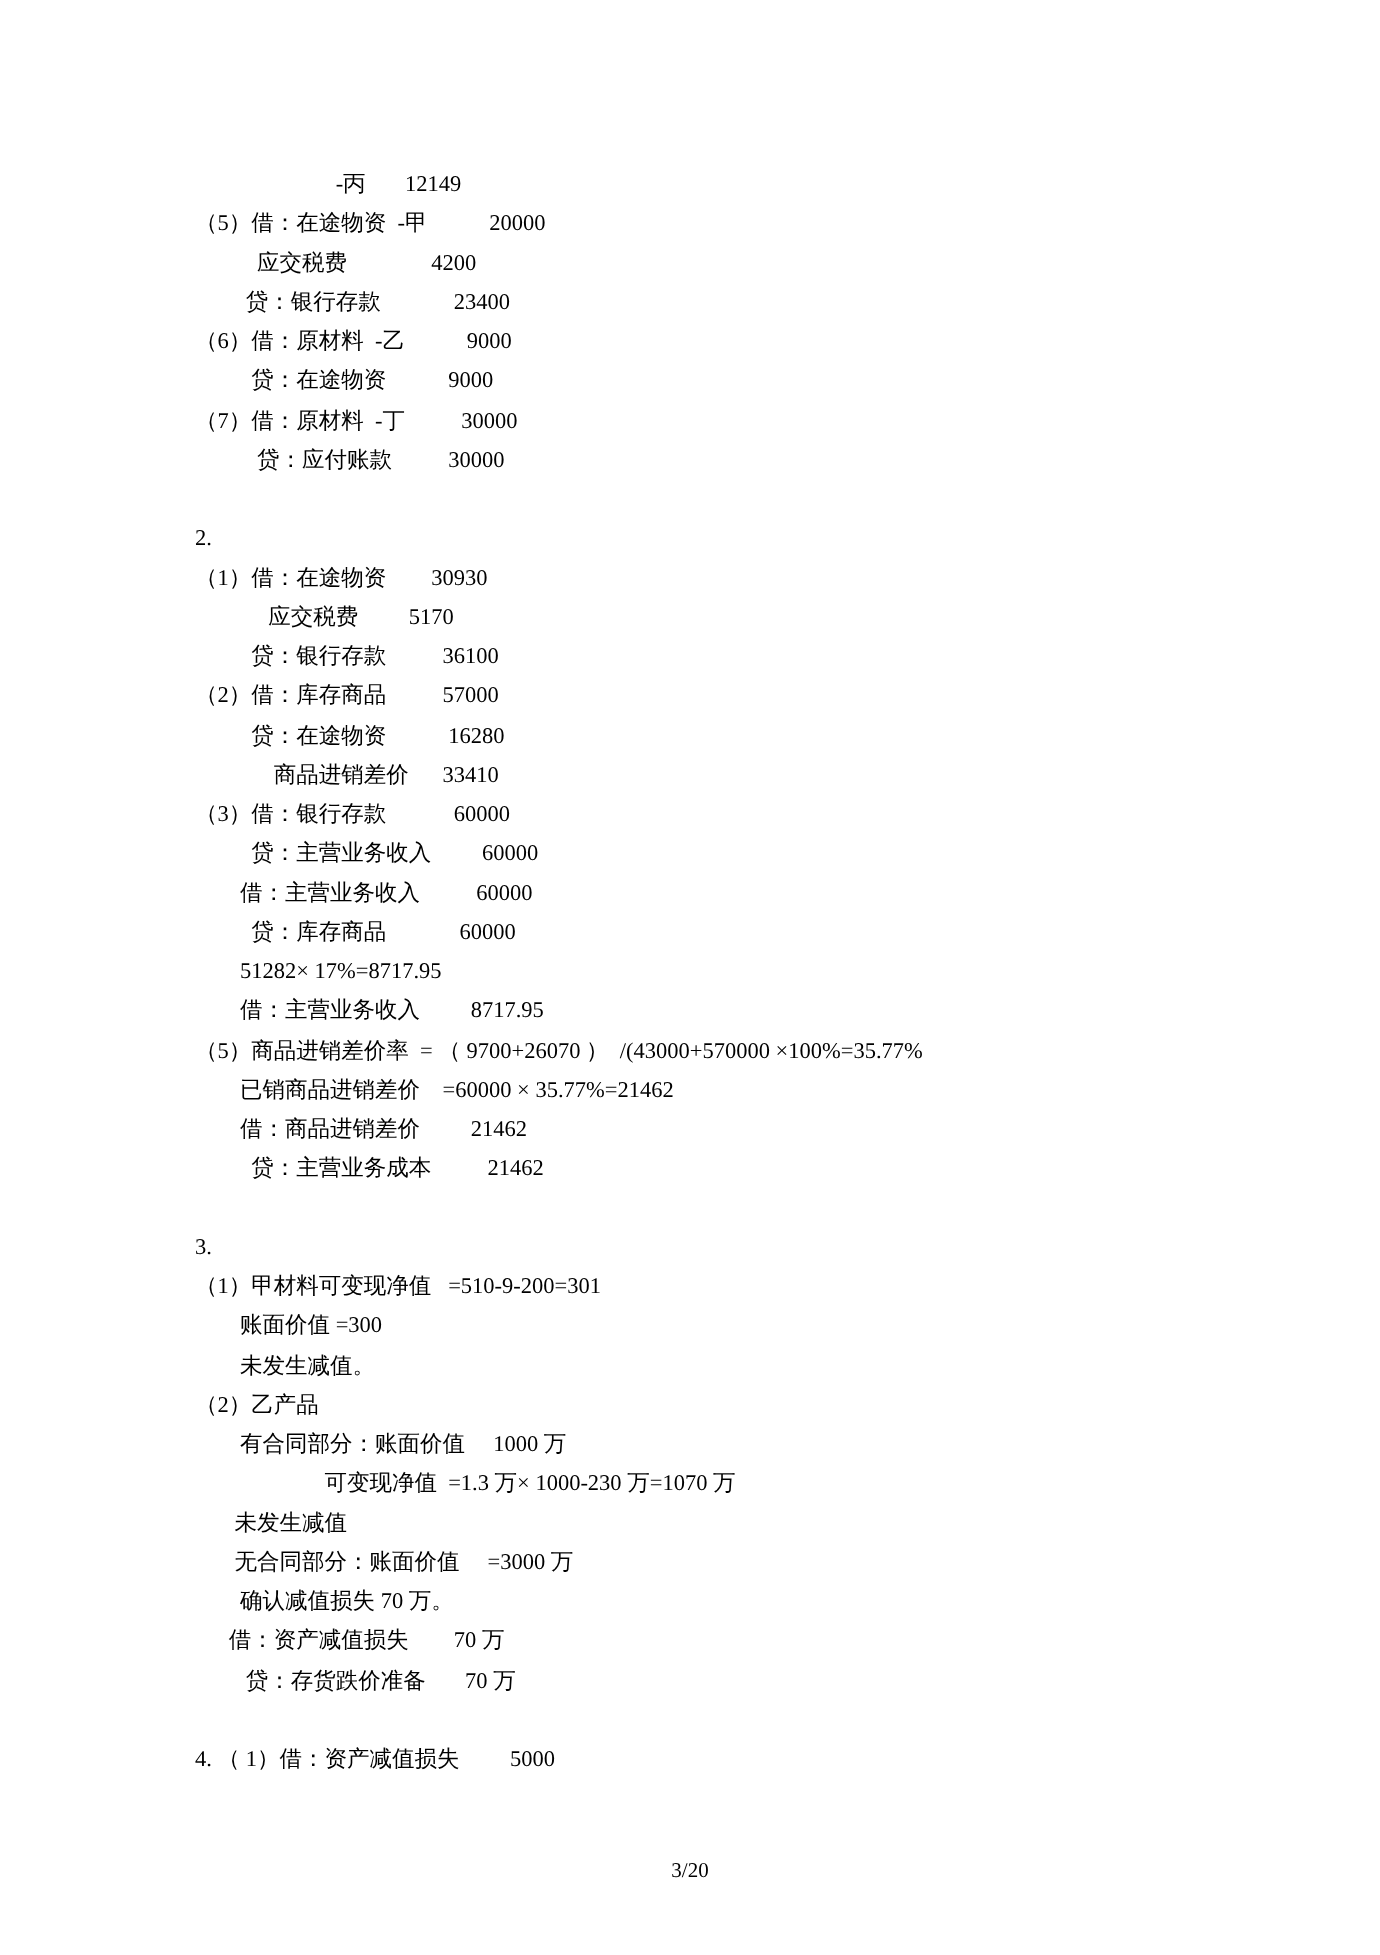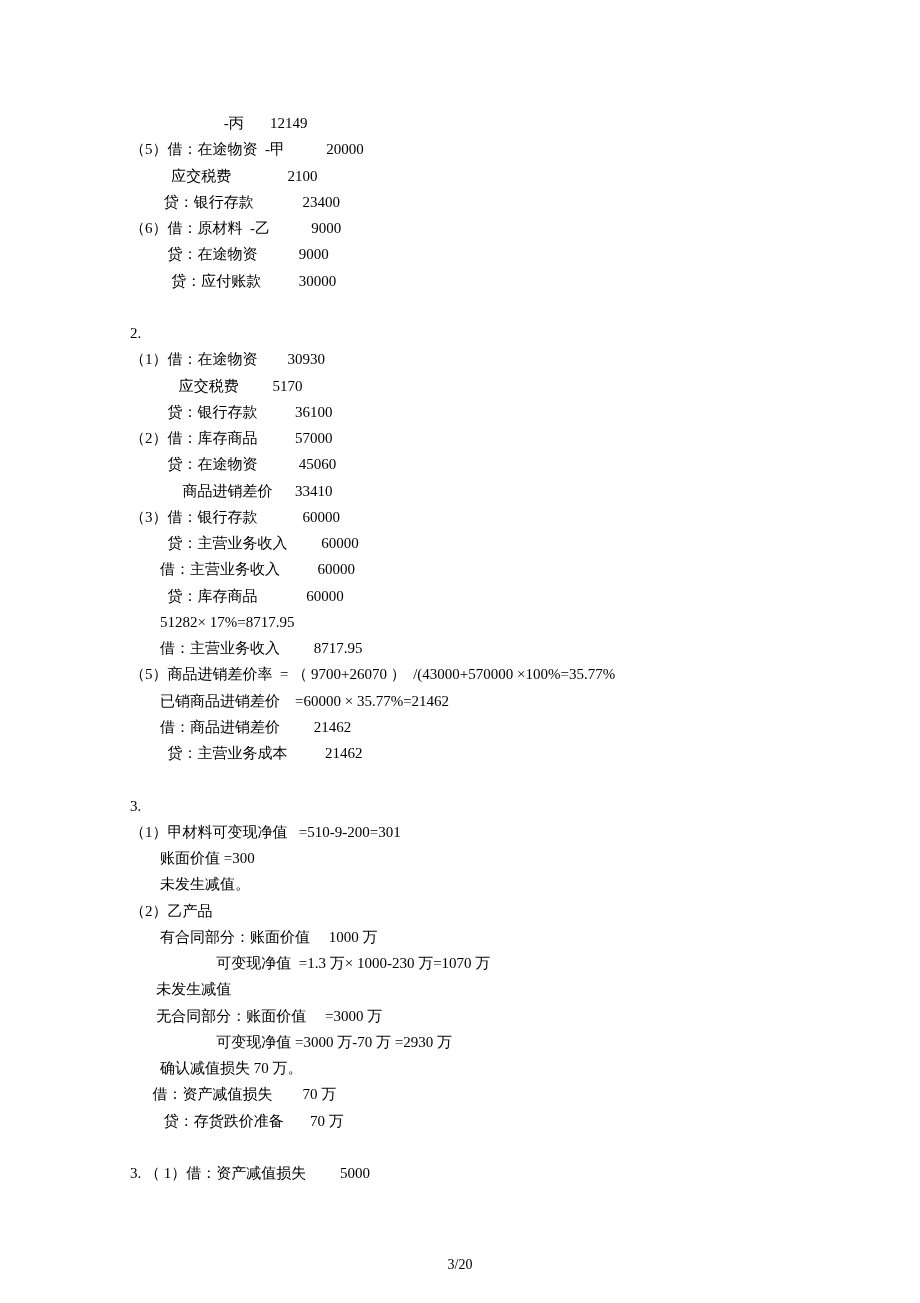--- a/index.html
+++ b/index.html
@@ -14,45 +14,46 @@
   .page {
     width: 920px;
     min-height: 1303px;
     padding: 110px 130px 40px 130px;
     box-sizing: border-box;
     position: relative;
   }
   .line { white-space: pre; }
   .footer {
     position: absolute;
-    bottom: 26px;
+    bottom: 43px;
     left: 0; right: 0;
     text-align: center;
     font-size: 14px;
   }
 </style>
 </head>
 <body>
 
 <div class="page">
   <div id="content">
       <div class="line">                         -丙       12149</div>
       <div class="line">（5）借：在途物资  -甲           20000</div>
-      <div class="line">           应交税费               2100</div>
+      <div class="line">           应交税费               4200</div>
       <div class="line">         贷：银行存款             23400</div>
       <div class="line">（6）借：原材料  -乙           9000</div>
       <div class="line">          贷：在途物资           9000</div>
+      <div class="line">（7）借：原材料  -丁          30000</div>
       <div class="line">           贷：应付账款          30000</div>
       <div class="line">&nbsp;</div>
       <div class="line">2.</div>
       <div class="line">（1）借：在途物资        30930</div>
       <div class="line">             应交税费         5170</div>
       <div class="line">          贷：银行存款          36100</div>
       <div class="line">（2）借：库存商品          57000</div>
-      <div class="line">          贷：在途物资           45060</div>
+      <div class="line">          贷：在途物资           16280</div>
       <div class="line">              商品进销差价      33410</div>
       <div class="line">（3）借：银行存款            60000</div>
       <div class="line">          贷：主营业务收入         60000</div>
       <div class="line">        借：主营业务收入          60000</div>
       <div class="line">          贷：库存商品             60000</div>
       <div class="line">        51282× 17%=8717.95</div>
       <div class="line">        借：主营业务收入         8717.95</div>
       <div class="line">（5）商品进销差价率  = （ 9700+26070 ）  /(43000+570000 ×100%=35.77%</div>
       <div class="line">        已销商品进销差价    =60000 × 35.77%=21462</div>
       <div class="line">        借：商品进销差价         21462</div>
@@ -60,21 +61,20 @@
       <div class="line">&nbsp;</div>
       <div class="line">3.</div>
       <div class="line">（1）甲材料可变现净值   =510-9-200=301</div>
       <div class="line">        账面价值 =300</div>
       <div class="line">        未发生减值。</div>
       <div class="line">（2）乙产品</div>
       <div class="line">        有合同部分：账面价值     1000 万</div>
       <div class="line">                       可变现净值  =1.3 万× 1000-230 万=1070 万</div>
       <div class="line">       未发生减值</div>
       <div class="line">       无合同部分：账面价值     =3000 万</div>
-      <div class="line">                       可变现净值 =3000 万-70 万 =2930 万</div>
       <div class="line">        确认减值损失 70 万。</div>
       <div class="line">      借：资产减值损失        70 万</div>
       <div class="line">         贷：存货跌价准备       70 万</div>
       <div class="line">&nbsp;</div>
-      <div class="line">3. （ 1）借：资产减值损失         5000</div>
+      <div class="line">4. （ 1）借：资产减值损失         5000</div>
     </div>
   <div class="footer">3/20</div>
 </div>
 
 </body></html>

